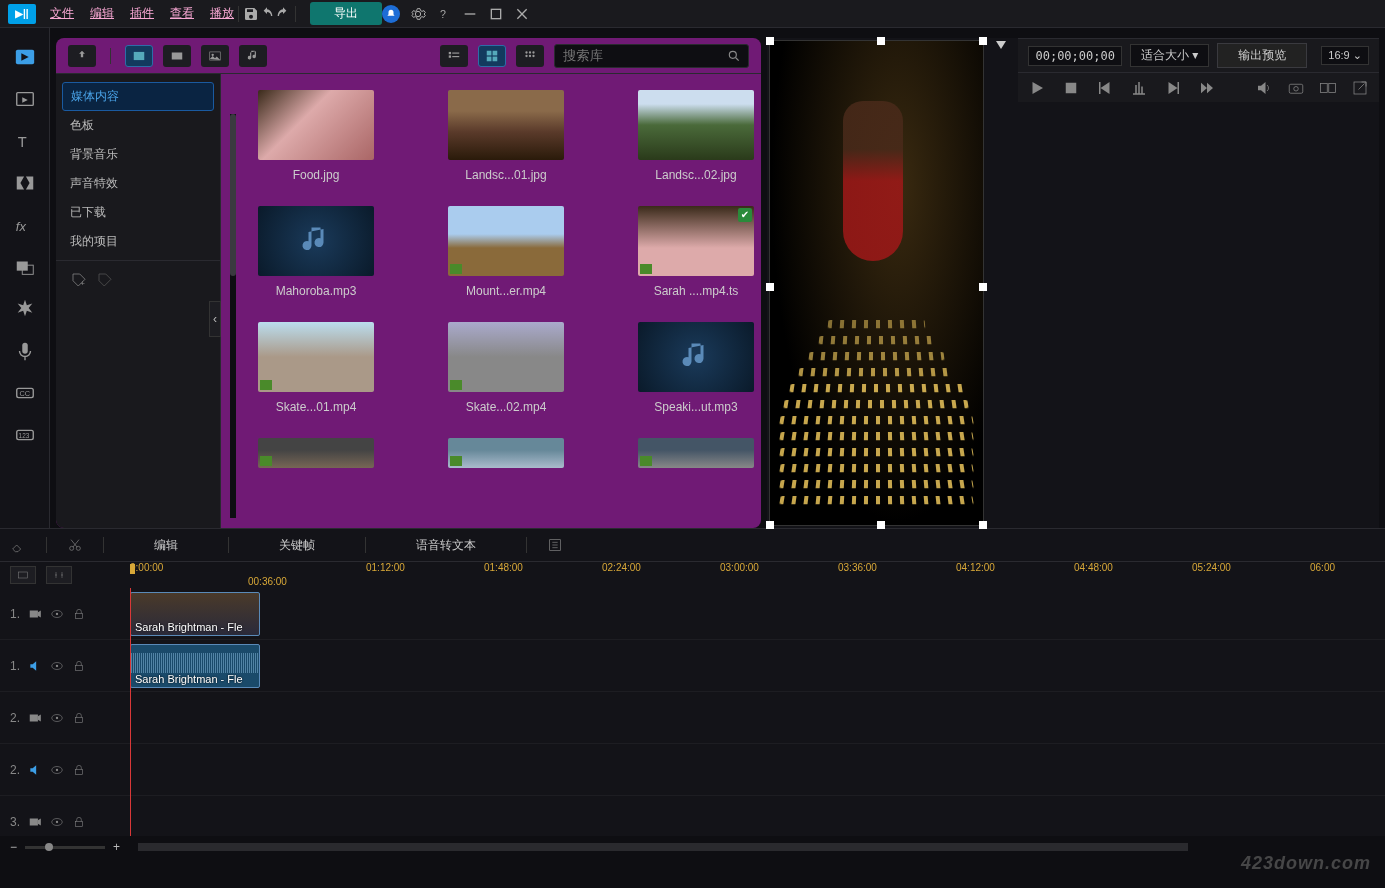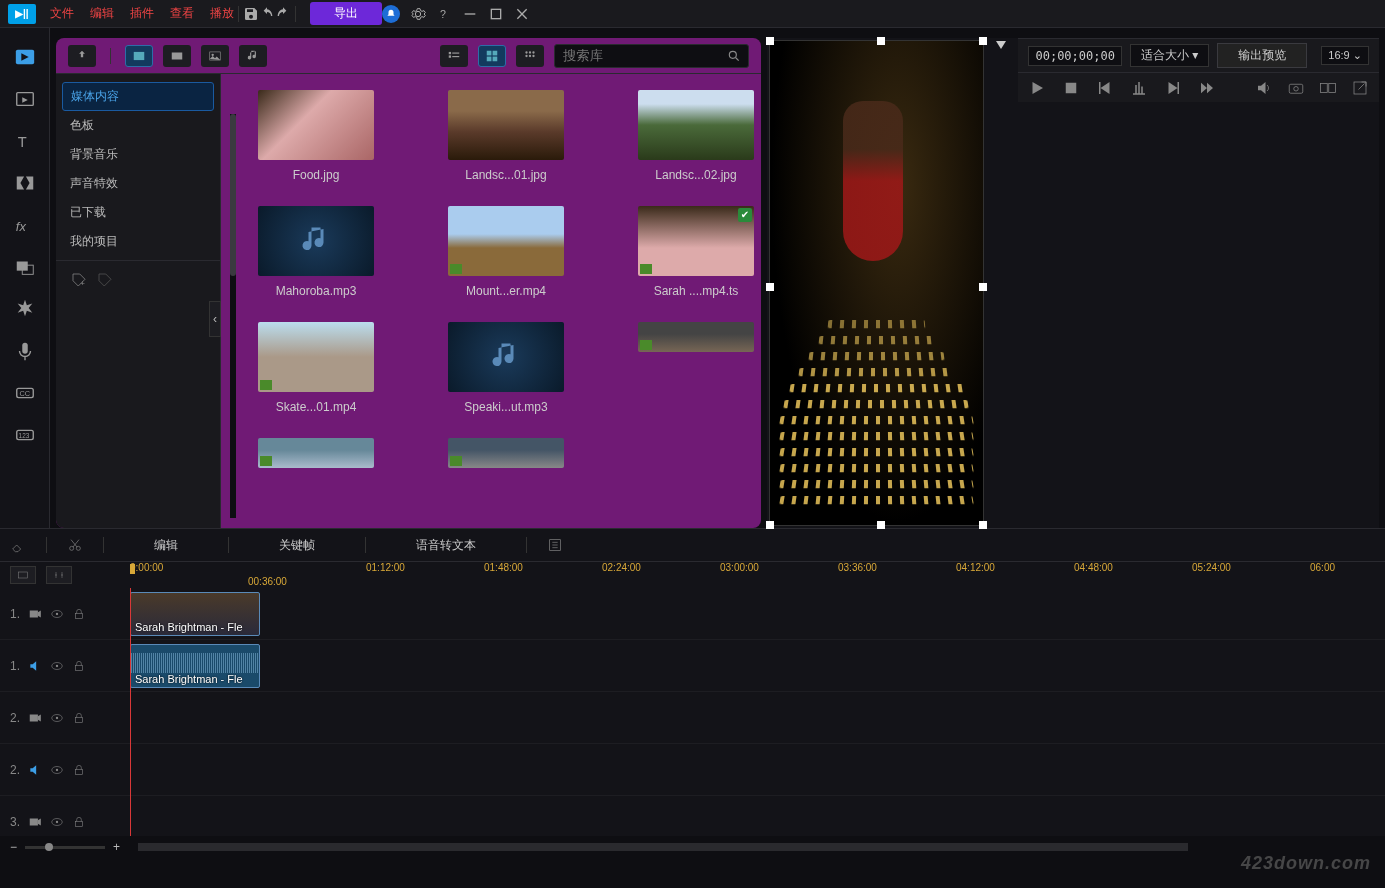--- a/index.html
+++ b/index.html
@@ -2,26 +2,26 @@
 <html><head>
 <meta charset="utf-8">
 <style>
   * { margin: 0; padding: 0; box-sizing: border-box; font-family: "Microsoft YaHei", Arial, sans-serif; user-select: none; }
   body { background: #0e0e12; color: #b8b8b8; width: 1385px; height: 888px; overflow: hidden; font-size: 12px; }
   
   
   .titlebar { height: 28px; background: #1a1a1e; display: flex; align-items: center; padding: 0 8px; border-bottom: 1px solid #2a2a30; }
   .app-logo { width: 28px; height: 20px; background: #00a0e8; border-radius: 2px; margin-right: 14px; display:flex;align-items:center;justify-content:center;color:#fff;font-size:10px;font-weight:bold; }
   .menu-items { display: flex; gap: 16px; }
-  .menu-item { color: #ef4444; cursor: pointer; }
+  .menu-item { color: #f9a8d4; cursor: pointer; text-decoration: underline; }
   .titlebar-center { flex: 1; text-align: center; color: #aaa; }
   .titlebar-right { display: flex; gap: 10px; align-items: center; }
   .tb-icon { width: 16px; height: 16px; cursor: pointer; fill:#aaa; }
   .tb-sep { width:1px; height:16px; background:#333; margin:0 4px;}
-  .export-btn { background: #6d28d9; color: #fff; padding: 3px 24px; border-radius: 3px; cursor: pointer; margin-left:10px; }
+  .export-btn { background: #0f766e; color: #fff; padding: 3px 24px; border-radius: 3px; cursor: pointer; margin-left:10px; }
   .bell-icon{width:18px;height:18px;background:#1d6dd6;border-radius:50%;display:flex;align-items:center;justify-content:center;}
   
   
   .main { display: flex; height: 500px; }
   
   
   .leftrail { width: 50px; background: #131318; border-right: 1px solid #2a2a30; display:flex; flex-direction:column; align-items:center; padding-top:18px; gap:20px; }
   .rail-icon { width: 22px; height: 22px; cursor: pointer; fill:#999; }
   .rail-icon.active { fill: #3c9ee6; }
   
@@ -336,20 +336,26 @@
             </div>
             <div class="media-label">Sarah ....mp4.ts</div>
           </div>
           <div class="media-item">
             <div class="thumb t5">
               <div class="badge"></div>
             </div>
             <div class="media-label">Skate...01.mp4</div>
           </div>
           <div class="media-item">
+            <div class="thumb t6">
+              <div class="badge"></div>
+            </div>
+            <div class="media-label">Skate...02.mp4</div>
+          </div>
+          <div class="media-item">
             <div class="thumb audio">
               <svg viewBox="0 0 24 24">
                 <path d="M9 3v12a3 3 0 11-2-2.8V6l10-2v9a3 3 0 11-2-2.8V3z"></path>
               </svg>
             </div>
             <div class="media-label">Speaki...ut.mp3</div>
           </div>
           <div class="media-item">
             <div class="thumb t7" style="height: 30px;">
               <div class="badge"></div>

